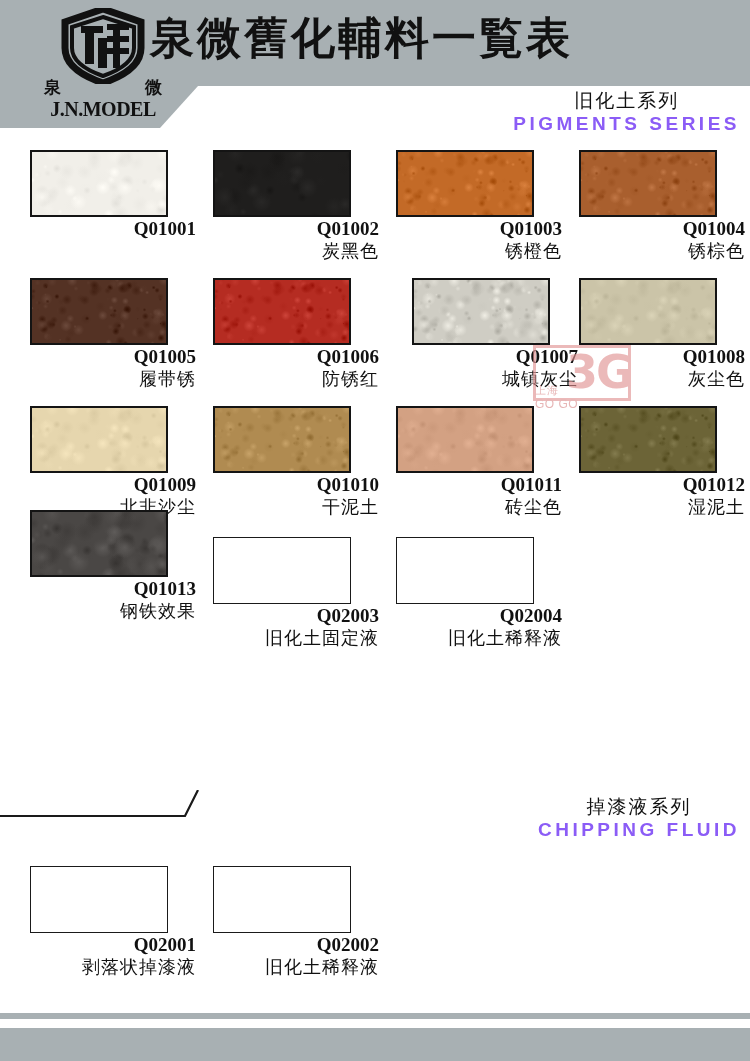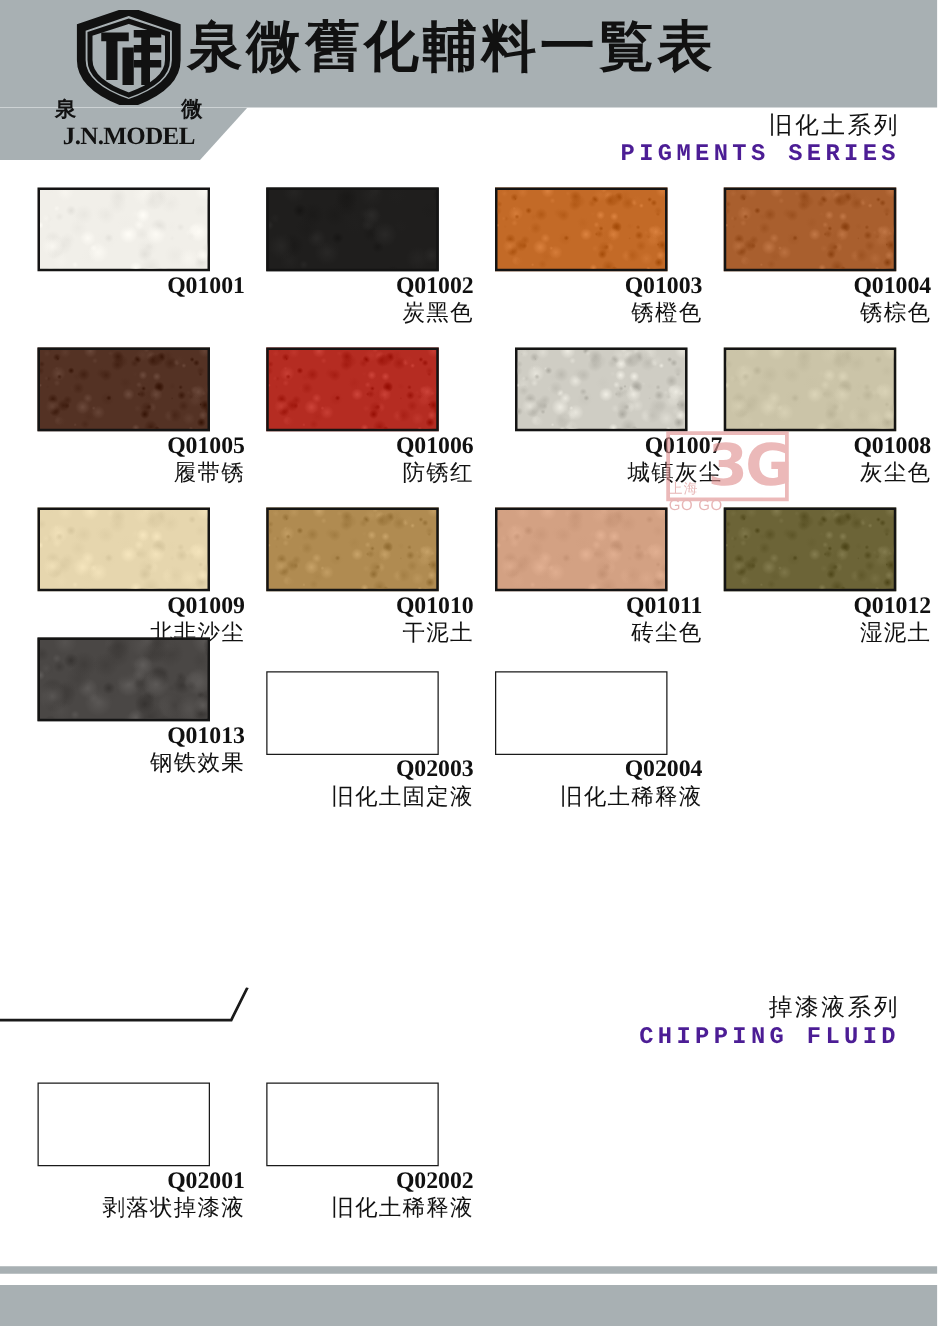--- a/index.html
+++ b/index.html
@@ -42,29 +42,29 @@
   }
   .header-title{
     position:absolute;left:150px;top:16px;
     font-family:"DejaVu Sans",sans-serif;
     font-size:44px;font-weight:bold;color:#111;
     letter-spacing:3px;line-height:1;
     white-space:nowrap;
   }
 
   
-  .section-head{position:absolute;right:30px;text-align:right;}
+  .section-head{position:absolute;right:10px;text-align:center;}
   .section-cn{
     font-family:"DejaVu Sans",sans-serif;
     font-size:19px;color:#111;letter-spacing:2px;line-height:1.15;
     white-space:nowrap;font-weight:500;
   }
   .section-en{
-    font-family:Liberation Mono, monospace;
-    font-size:19px;font-weight:bold;color:#4c1d95;letter-spacing:3.5px;
+    font-family:Liberation Sans, sans-serif;
+    font-size:19px;font-weight:bold;color:#8b5cf6;letter-spacing:3.5px;
     line-height:1.25;white-space:nowrap;
   }
 
   
   .divider{position:absolute;left:0;top:790px;width:750px;height:50px;}
   .divider svg{display:block;}
 
   
   .grid{position:absolute;left:0;top:0;width:750px;}
   .cell{position:absolute;width:180px;}

